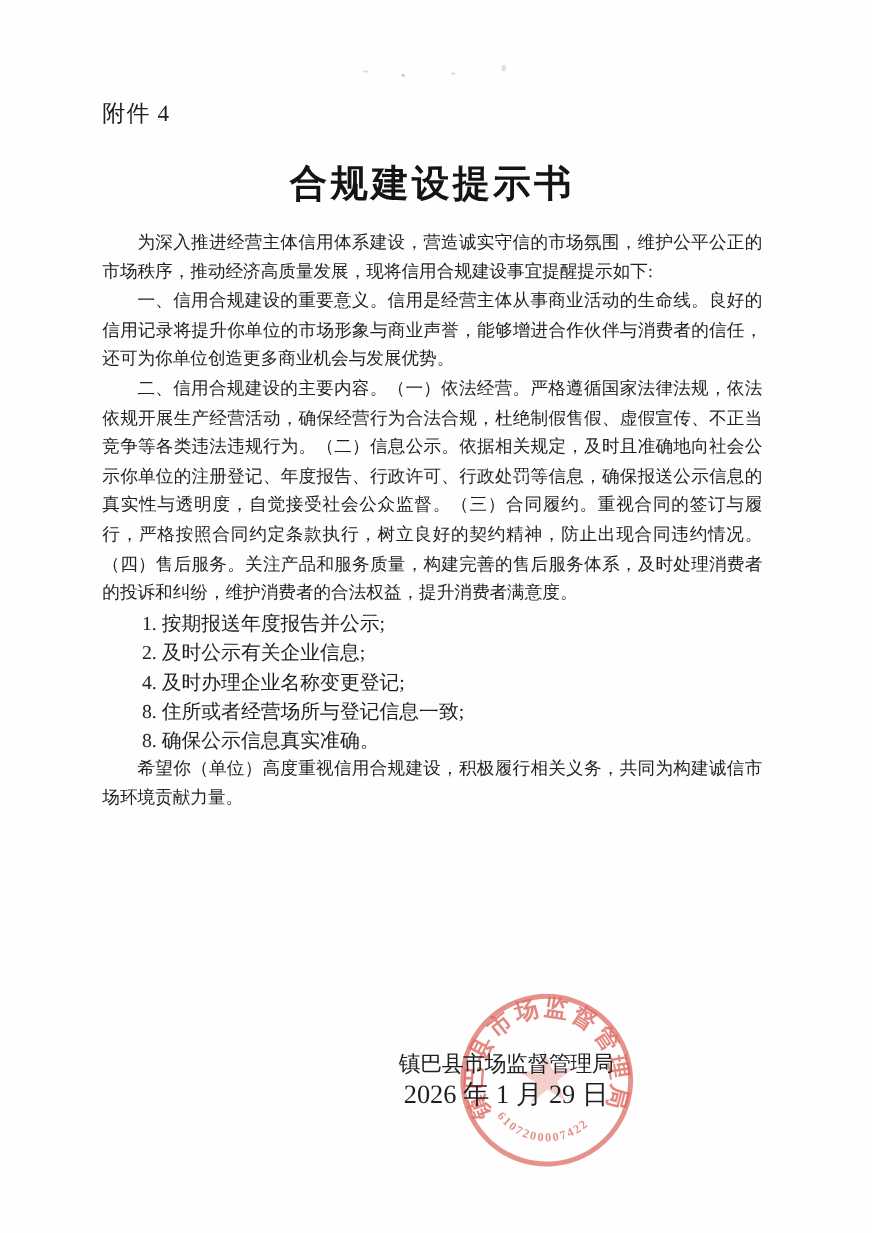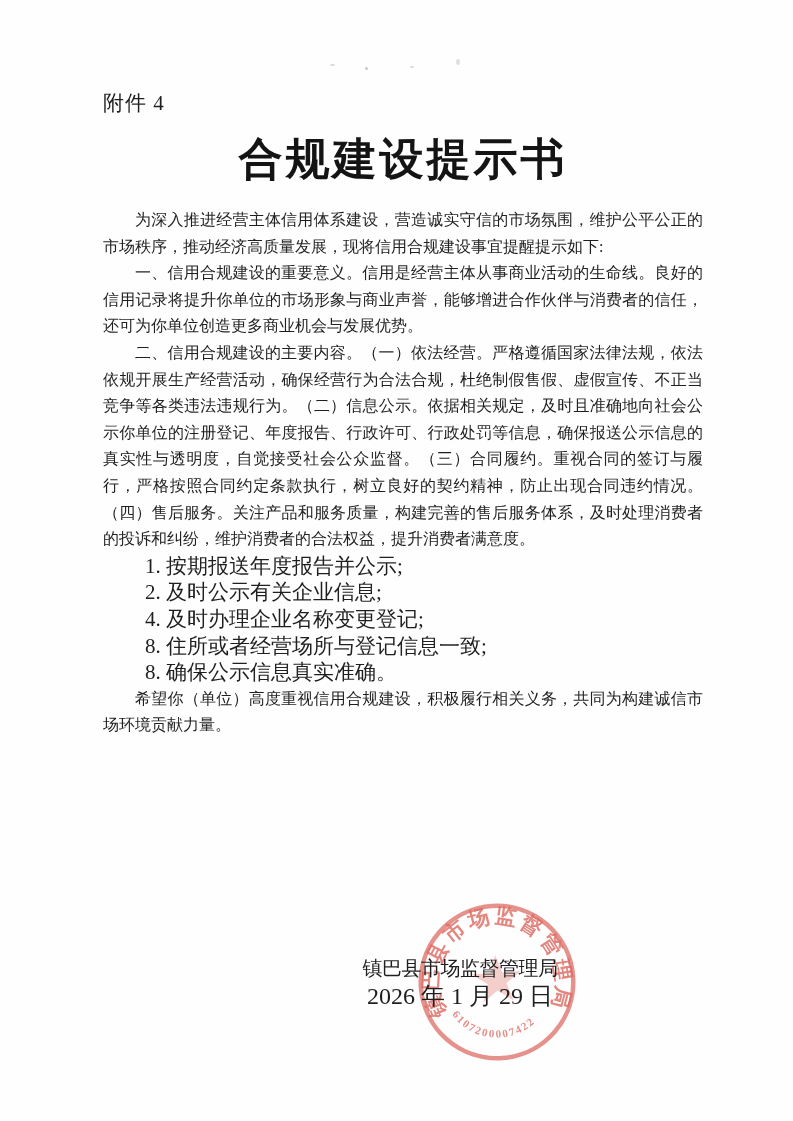--- a/index.html
+++ b/index.html
@@ -11,47 +11,47 @@
     position: relative;
     width: 793px;
     height: 1121px;
     background: #fefefe;
     overflow: hidden;
     font-family: "Liberation Serif", "DejaVu Serif", serif;
     color: #1f1f1f;
   }
   .content {
     position: absolute;
-    left: 103px;
+    left: 93px;
     top: 90px;
     width: 600px;
   }
   .attachment {
     font-size: 21px;
     line-height: 26px;
     letter-spacing: 1px;
   }
   .doc-title {
-    margin: 14px 0 18px 0;
+    margin: 28px 0 18px 0;
     text-align: center;
-    font-size: 44px;
+    font-size: 34px;
     font-weight: 700;
     letter-spacing: 3px;
     color: #141414;
   }
   .para {
     margin: 0;
     font-size: 16px;
     line-height: 26.6px;
     text-align: justify;
     text-indent: 2em;
     word-break: break-all;
   }
   .list-item {
-    font-size: 21px;
+    font-size: 18px;
     line-height: 26.6px;
     text-indent: 2em;
   }
   .signature {
     position: absolute;
     left: 340px;
     top: 954px;
     width: 240px;
     text-align: center;
     z-index: 3;

